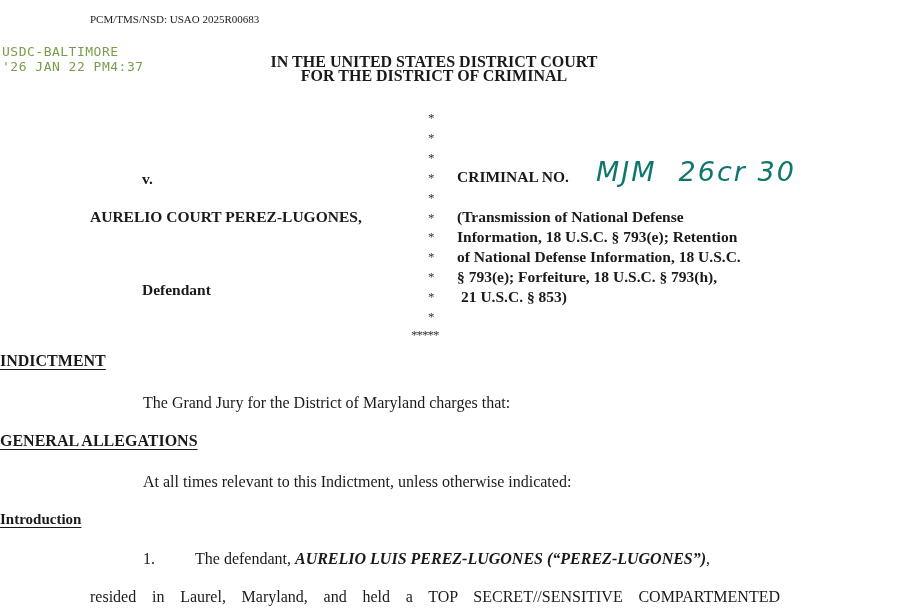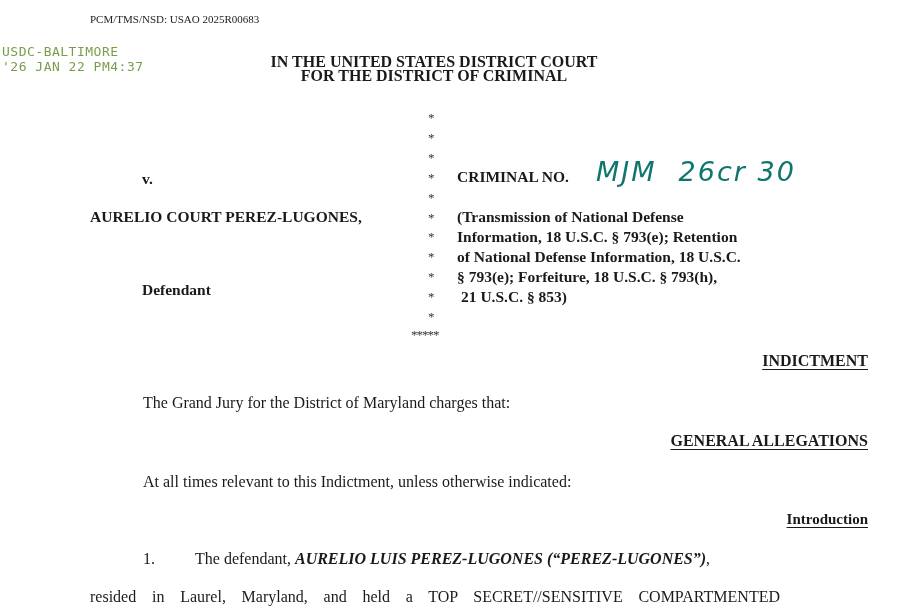--- a/index.html
+++ b/index.html
@@ -91,21 +91,21 @@
       left: 457px; top: 207px;
       font-weight: bold;
       font-size: 15.5px;
       line-height: 20px;
     }
     .charges div { white-space: nowrap; }
     .charges .indent { padding-left: 4px; }
 
     .section-heading {
       left: 0; width: 868px;
-      text-align: right;
+      text-align: left;
       font-weight: bold;
       font-size: 16px;
     }
     .section-heading span {
       text-decoration: underline;
       text-underline-offset: 3px;
     }
     .h-indictment { top: 352px; }
     .h-general { top: 432px; }
     .h-intro { top: 511px; font-size: 15px; }

